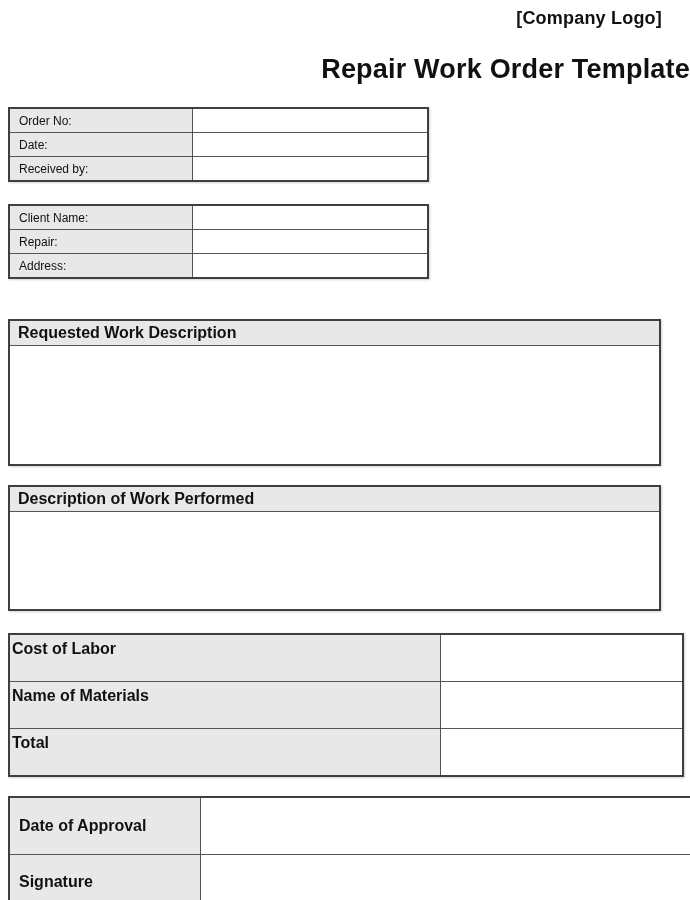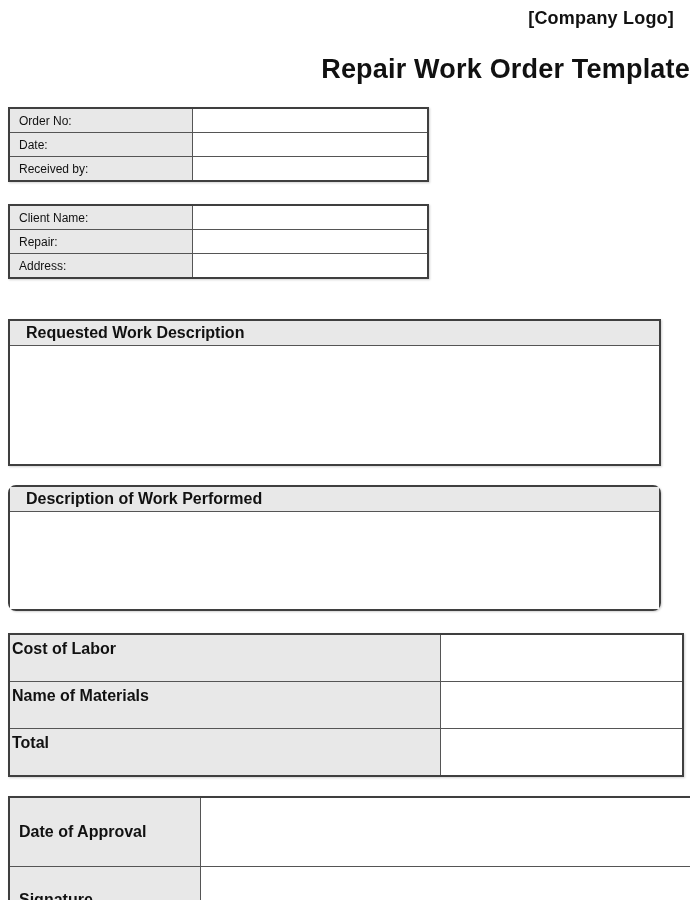--- a/index.html
+++ b/index.html
@@ -14,21 +14,21 @@
   }
   .page {
     position: relative;
     width: 690px;
     height: 900px;
     overflow: hidden;
     background: #ffffff;
   }
   .logo {
     padding-top: 8px;
-    padding-right: 16px;
+    padding-right: 28px;
     text-align: right;
     font-weight: bold;
     font-size: 18px;
     line-height: 20px;
     letter-spacing: 0.2px;
   }
   h1.title {
     margin: 25px 0 0 0;
     text-align: right;
     font-size: 27px;
@@ -65,29 +65,29 @@
   table.info-table td.label-cell { width: 164px; }
   table.info-table td.value-cell { width: 216px; background: #ffffff; }
 
   
   .section {
     width: 649px;
     border: 2px solid #3f3f3f;
     box-shadow: 1px 1px 2px rgba(0,0,0,0.18);
   }
   .section.first { margin-top: 40px; }
-  .section.second { margin-top: 19px; border-radius: 8px; }
+  .section.second { margin-top: 19px; }
   .section-header {
     background: #e8e8e8;
     border-bottom: 1px solid #555555;
     font-weight: bold;
     font-size: 16px;
     line-height: 24px;
     height: 24px;
-    padding: 0 16px;
+    padding: 0 8px;
   }
   .section-body {
     background: #ffffff;
   }
   .section.first .section-body { height: 118px; }
   .section.second .section-body { height: 97px; }
 
   
   table.cost-table {
     width: 651px;
@@ -110,21 +110,21 @@
   table.approval-table {
     width: 651px;
     margin-top: 19px;
     border: 2px solid #3f3f3f;
     box-shadow: 1px 1px 2px rgba(0,0,0,0.18);
   }
   table.approval-table td {
     border: 1px solid #555555;
     font-size: 16px;
     font-weight: bold;
-    padding: 6px 9px;
+    padding: 0 9px;
     vertical-align: middle;
   }
   table.approval-table tr.row-1 td { height: 56px; }
   table.approval-table tr.row-2 td { height: 53px; }
   table.approval-table td.label-cell { width: 172px; }
   table.approval-table td.value-cell { width: 477px; background: #ffffff; }
 </style>
 </head>
 <body>
 

